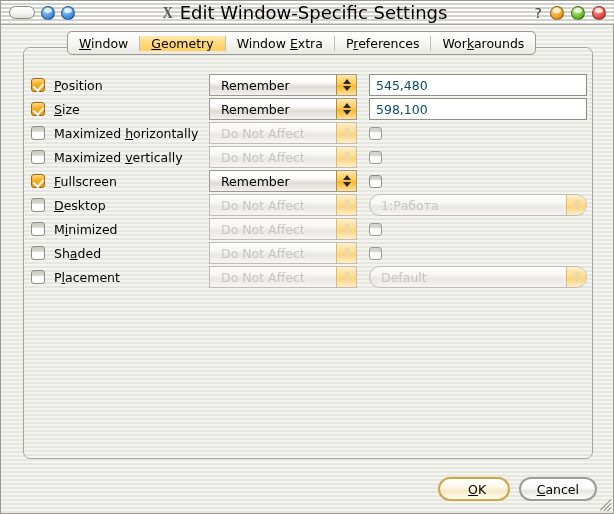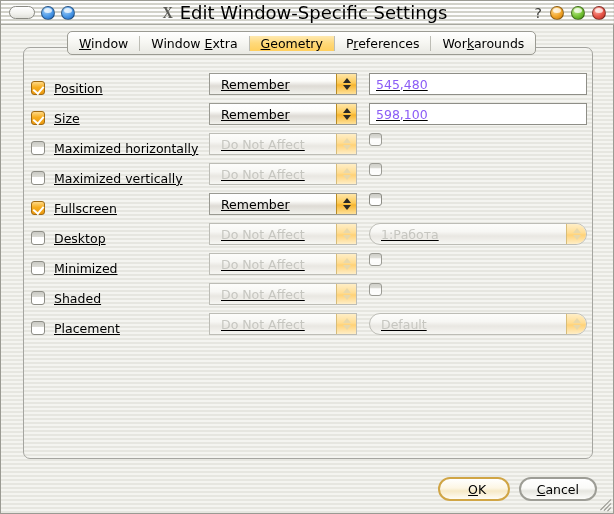--- a/index.html
+++ b/index.html
@@ -168,23 +168,23 @@
   }
 
   
   #rows {
     position: absolute;
     left: 30px; top: 72px;
     width: 560px;
     z-index: 3;
   }
   .row {
-    height: 30px;
-    display: flex;
-    text-decoration: underline;
+    height: 24px;
+    display: flex;
+    align-items: center;
   }
   .row-label-cell {
     width: 178px;
     display: flex;
     align-items: center;
     gap: 9px;
     flex: 0 0 auto;
   }
   .row-label {
     font-size: 12.5px;
@@ -276,21 +276,21 @@
   
   .tinput {
     height: 22px;
     box-sizing: border-box;
     border: 1px solid #8e8e87;
     background: #ffffff;
     display: flex;
     align-items: center;
     padding-left: 6px;
     font-size: 12.5px;
-    color: #8b5cf6;
+    color: #0c4a6e;
     flex: 0 0 auto;
   }
 
   
   .gap12 { width: 12px; flex: 0 0 auto; }
 
   
   #buttons {
     position: absolute;
     right: 16px; bottom: 12px;
@@ -362,25 +362,25 @@
       <span class="tb-orb orb-red"></span>
     </div>
   </div>
 
   <div id="panel"></div>
 
   <div id="tabbar">
       <div class="tab">
         <span><span class="mn">W</span>indow</span>
       </div>
+      <div class="tab active">
+        <span><span class="mn">G</span>eometry</span>
+      </div>
       <div class="tab">
         <span>Window <span class="mn">E</span>xtra</span>
-      </div>
-      <div class="tab active">
-        <span><span class="mn">G</span>eometry</span>
       </div>
       <div class="tab">
         <span>P<span class="mn">r</span>eferences</span>
       </div>
       <div class="tab">
         <span>Wor<span class="mn">k</span>arounds</span>
       </div>
     </div>
 
   <div id="rows">

